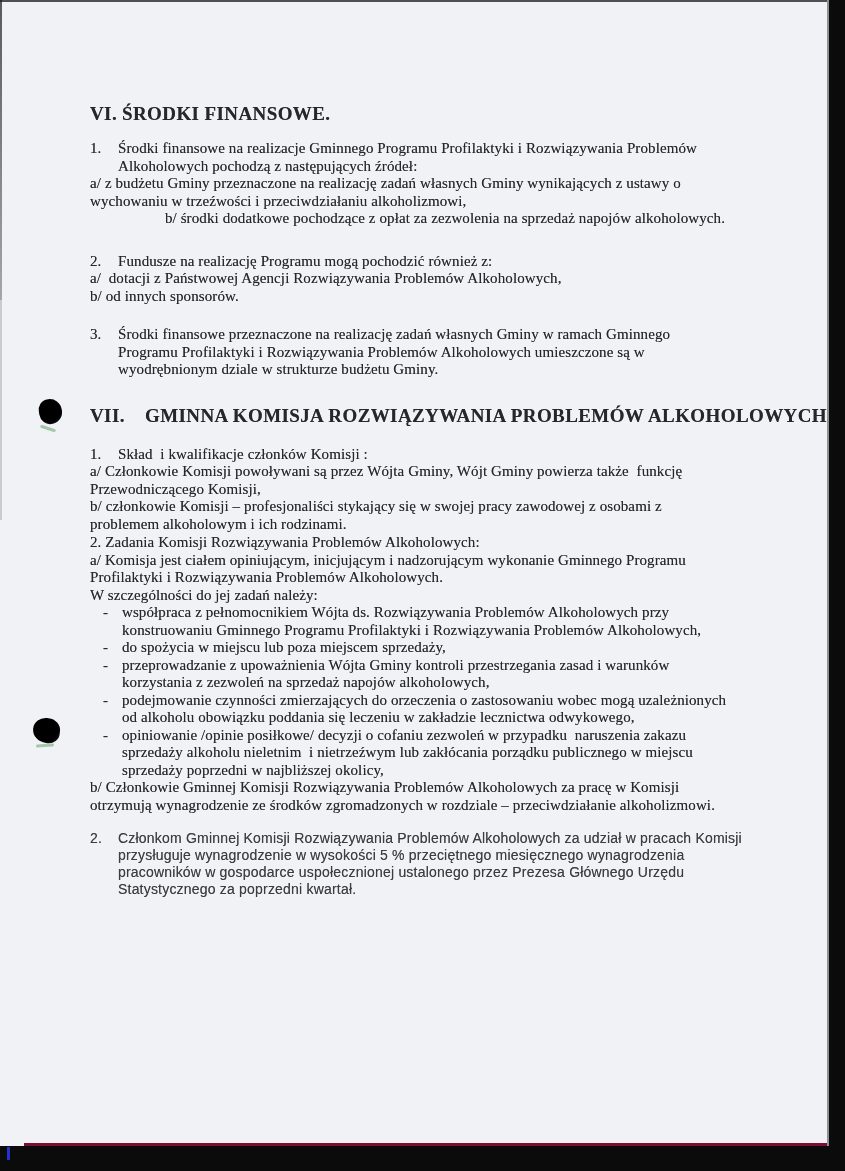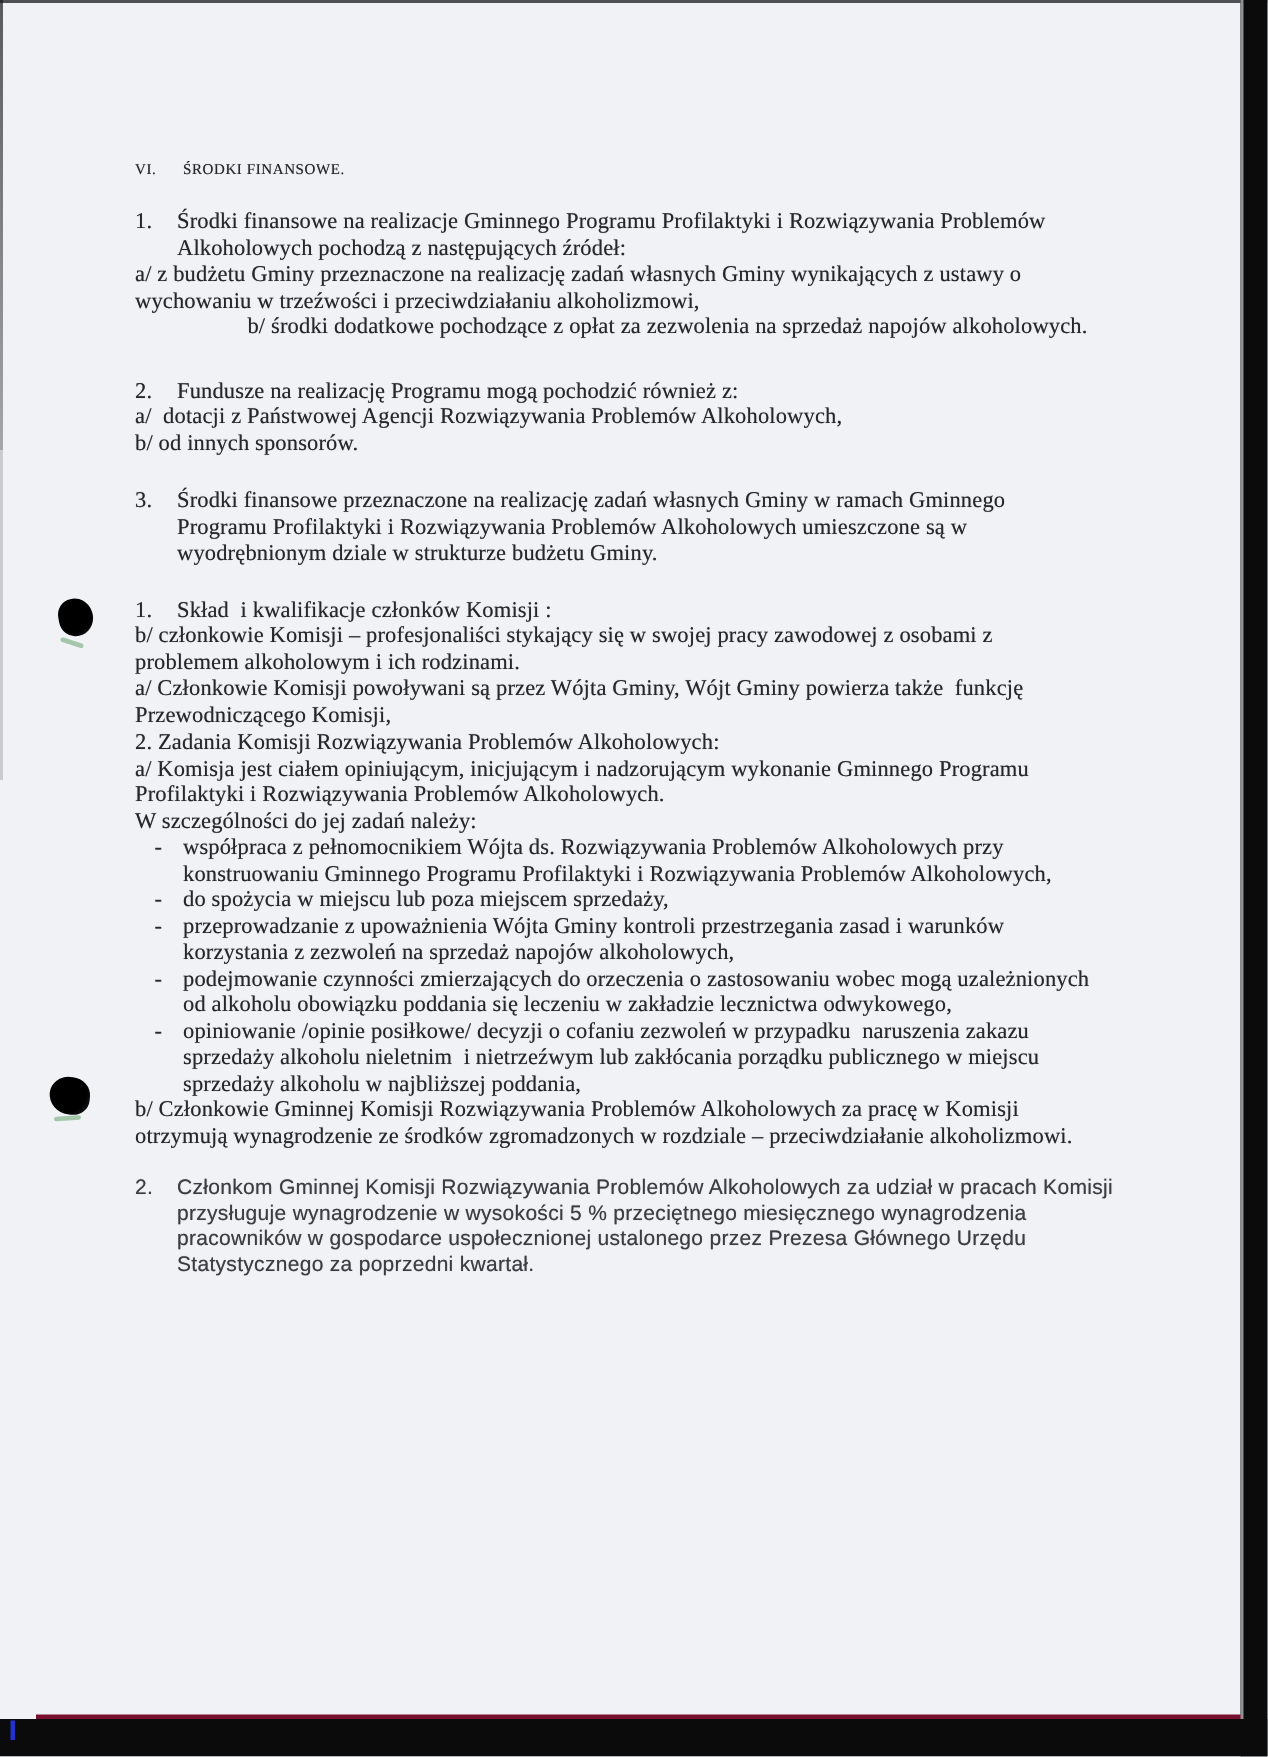--- a/index.html
+++ b/index.html
@@ -7,21 +7,21 @@
     width:845px;height:1171px;position:relative;overflow:hidden;
     background:var(--paper,#f1f2f5);
     font-family:"Liberation Serif", serif;
     color:var(--ink,#26262b);
   }
   #doc-content{position:absolute;left:90px;top:104px;width:710px;}
   .block{position:relative;font-size:15px;line-height:17.5px;letter-spacing:.1px;
          text-shadow:0 0 .5px rgba(40,40,45,.55);}
   .block .line{white-space:pre;}
   .marker{position:absolute;left:0;top:0;}
-  .heading,.heading2{font-weight:normal;font-size:10px;line-height:20px;letter-spacing:.4px;}
+  .heading,.heading2{font-weight:bold;font-size:19px;line-height:20px;letter-spacing:.4px;}
   .heading{padding-left:32px;}
   .heading2{padding-left:55px;}
   .num{padding-left:28px;}
   .flush{padding-left:0;}
   .bullet{padding-left:32px;}
   .bullet .marker{left:13px;}
   .num-sans{padding-left:28px;font-family:"Liberation Sans",sans-serif;
             font-size:14px;line-height:17px;color:#3c3c44;letter-spacing:.2px;}
   
   .top-edge{position:absolute;left:0;top:0;width:845px;height:2px;
@@ -87,31 +87,35 @@
     </div>
     <div class="block flush" style="margin-top: 0px;">
       <div class="line">b/ od innych sponsorów.</div>
     </div>
     <div class="block num" style="margin-top: 21px;">
       <span class="marker">3.</span>
       <div class="line">Środki finansowe przeznaczone na realizację zadań własnych Gminy w ramach Gminnego</div>
       <div class="line">Programu Profilaktyki i Rozwiązywania Problemów Alkoholowych umieszczone są w</div>
       <div class="line">wyodrębnionym dziale w strukturze budżetu Gminy.</div>
     </div>
+    <div class="block heading2" style="margin-top: 27px;">
+      <span class="marker">VII.</span>
+      <div class="line">GMINNA KOMISJA ROZWIĄZYWANIA PROBLEMÓW ALKOHOLOWYCH.</div>
+    </div>
     <div class="block num" style="margin-top: 20px;">
       <span class="marker">1.</span>
       <div class="line">Skład  i kwalifikacje członków Komisji :</div>
     </div>
     <div class="block flush" style="margin-top: 0px;">
+      <div class="line">a/ Członkowie Komisji powoływani są przez Wójta Gminy, Wójt Gminy powierza także  funkcję</div>
+      <div class="line">Przewodniczącego Komisji,</div>
+    </div>
+    <div class="block flush" style="margin-top: 0px;">
       <div class="line">b/ członkowie Komisji – profesjonaliści stykający się w swojej pracy zawodowej z osobami z</div>
       <div class="line">problemem alkoholowym i ich rodzinami.</div>
-    </div>
-    <div class="block flush" style="margin-top: 0px;">
-      <div class="line">a/ Członkowie Komisji powoływani są przez Wójta Gminy, Wójt Gminy powierza także  funkcję</div>
-      <div class="line">Przewodniczącego Komisji,</div>
     </div>
     <div class="block flush" style="margin-top: 1px;">
       <div class="line">2. Zadania Komisji Rozwiązywania Problemów Alkoholowych:</div>
     </div>
     <div class="block flush" style="margin-top: 0px;">
       <div class="line">a/ Komisja jest ciałem opiniującym, inicjującym i nadzorującym wykonanie Gminnego Programu</div>
       <div class="line">Profilaktyki i Rozwiązywania Problemów Alkoholowych.</div>
     </div>
     <div class="block flush" style="margin-top: 0px;">
       <div class="line">W szczególności do jej zadań należy:</div>
@@ -132,21 +136,21 @@
     </div>
     <div class="block bullet" style="margin-top: 0px;">
       <span class="marker">-</span>
       <div class="line">podejmowanie czynności zmierzających do orzeczenia o zastosowaniu wobec mogą uzależnionych</div>
       <div class="line">od alkoholu obowiązku poddania się leczeniu w zakładzie lecznictwa odwykowego,</div>
     </div>
     <div class="block bullet" style="margin-top: 0px;">
       <span class="marker">-</span>
       <div class="line">opiniowanie /opinie posiłkowe/ decyzji o cofaniu zezwoleń w przypadku  naruszenia zakazu</div>
       <div class="line">sprzedaży alkoholu nieletnim  i nietrzeźwym lub zakłócania porządku publicznego w miejscu</div>
-      <div class="line">sprzedaży alkoholu w najbliższej poddania,</div>
+      <div class="line">sprzedaży poprzedni w najbliższej okolicy,</div>
     </div>
     <div class="block flush" style="margin-top: 0px;">
       <div class="line">b/ Członkowie Gminnej Komisji Rozwiązywania Problemów Alkoholowych za pracę w Komisji</div>
       <div class="line">otrzymują wynagrodzenie ze środków zgromadzonych w rozdziale – przeciwdziałanie alkoholizmowi.</div>
     </div>
     <div class="block num-sans" style="margin-top: 16px;">
       <span class="marker">2.</span>
       <div class="line">Członkom Gminnej Komisji Rozwiązywania Problemów Alkoholowych za udział w pracach Komisji</div>
       <div class="line">przysługuje wynagrodzenie w wysokości 5 % przeciętnego miesięcznego wynagrodzenia</div>
       <div class="line">pracowników w gospodarce uspołecznionej ustalonego przez Prezesa Głównego Urzędu</div>

